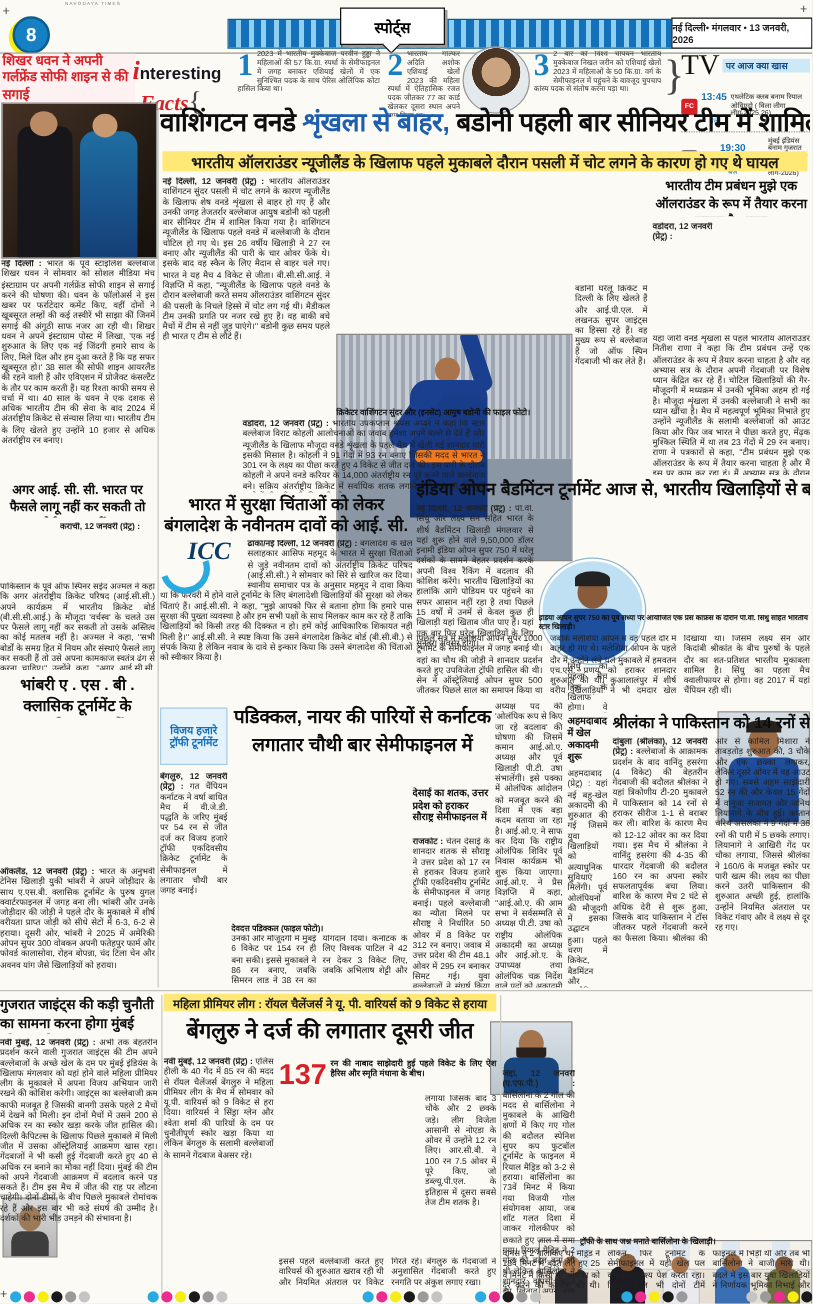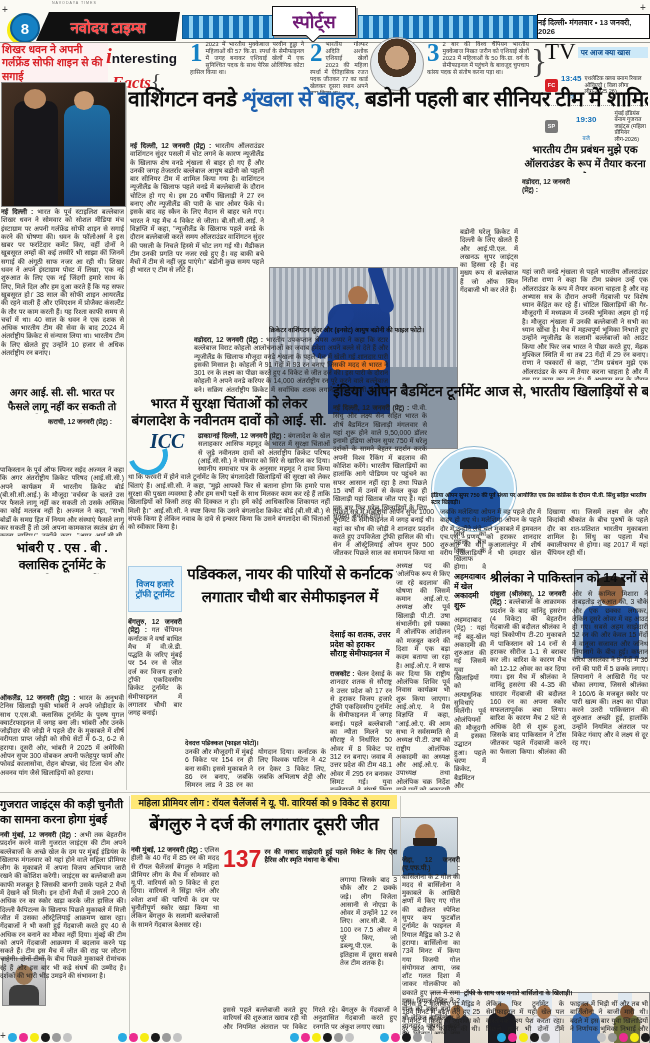--- a/index.html
+++ b/index.html
@@ -12,21 +12,21 @@
   .hlc{font-weight:800;color:#0d0d0d;text-align:center;overflow:hidden;}
   .vr{width:1px;background:#c9c9c3;}
   .hr{height:1px;background:#9a9a94;}
   
   .pagenum{width:26px;height:26px;border-radius:50%;background:#1581c4;color:#fff;font-weight:bold;
            font-size:15px;display:flex;align-items:center;justify-content:center;border:2px solid #0d5c92;box-shadow:-3px 2px 0 #f7ec13;}
   .mastlogo{background:#111;clip-path:polygon(9% 0,100% 0,97% 100%,0 100%);display:flex;align-items:center;justify-content:center;}
   .mastlogo span{color:#ff4343;font-weight:800;font-size:15px;text-shadow:0 0 1px #fff;}
   .stripes{background:repeating-linear-gradient(90deg,#1470b8 0 6px,#8fd0f0 6px 10px);border:1px solid #0d5c92;}
   .sportsbox{background:#fff;border:1.6px solid #111;box-shadow:2px 2px 0 #999;display:flex;align-items:center;justify-content:center;}
-  .sportsbox span{color:#701a75;font-weight:800;font-size:18px;}
+  .sportsbox span{color:#000000;font-weight:800;font-size:12px;}
   .notch{width:9px;height:9px;background:#fff;border-right:1.6px solid #111;border-bottom:1.6px solid #111;transform:rotate(45deg);}
   .datebox{background:#fff;border:1.2px solid #111;display:flex;align-items:center;justify-content:center;font-size:7.6px;font-weight:bold;}
   .regplus{font-size:10px;color:#444;}
   .toptext{font-size:3.6px;color:#777;letter-spacing:1px;}
   
   .brand-i{color:#d82127;font-style:italic;font-weight:800;font-size:21px;font-family:"Liberation Serif",serif;}
   .brand-word{font-weight:800;font-size:13.5px;color:#16161f;}
   .brand-facts{color:#d82127;font-weight:800;font-style:italic;font-size:17px;font-family:"Liberation Serif",serif;}
   .brand-dot{color:#d82127;font-size:10px;}
   .factnum{float:left;color:#1581c4;font-weight:800;font-size:25px;line-height:24px;margin-right:3px;font-family:"Liberation Serif",serif;}
@@ -68,23 +68,20 @@
 </head>
 <body>
 
 <div class="page">
 
   <div class="abs regplus" style="left:2px;top:4px;">+</div>
   <div class="abs toptext" style="left:52px;top:1px;">NAVODAYA TIMES</div>
   <div class="abs regplus" style="left:640px;top:2px;">+</div>
 
   <div class="abs pagenum" style="left:10px;top:13px;">8</div>
-  <div class="abs mastlogo" style="left:36px;top:12px;width:144px;height:29px;">
-    <span>नवोदय टाइम्स</span>
-  </div>
   <div class="abs stripes" style="left:182px;top:15px;width:466px;height:22px;"></div>
   <div class="abs sportsbox" style="left:272px;top:6px;width:82px;height:28px;">
     <span>स्पोर्ट्स</span>
   </div>
   <div class="abs notch" style="left:308px;top:31px;"></div>
   <div class="abs datebox" style="left:537px;top:14px;width:111px;height:23px;">नई दिल्ली• मंगलवार • 13 जनवरी, 2026</div>
   <div class="abs hr" style="left:0;top:42px;width:650px;"></div>
 
   <div class="abs redhl" style="left:0;top:43px;width:104px;height:36px;">शिखर धवन ने अपनी गर्लफ्रेंड सोफी शाइन से की सगाई</div>
 
@@ -121,20 +118,21 @@
     <div style="display:flex;align-items:center;gap:18px;margin-top:2px;border-top:0.5px dotted #999;padding-top:2px;">
       <span class="tvicon" style="background:#7a7a7a;">SP</span>
       <span style="text-align:center;"><span class="tvtime">19:30</span><br><span class="tvunit">बजे</span></span>
       <span class="tvtxt" style="flex:1;">मुंबई इंडियंस बनाम गुजरात जाइंट्स (महिला प्रीमियर लीग-2026)</span>
     </div>
   </div>
 
   <div class="abs hlc mainhl" style="left:128px;top:86px;width:520px;height:32px;">
     <span>वाशिंगटन वनडे </span><span class="blue">शृंखला से बाहर,</span><span> बडोनी पहली बार सीनियर टीम में शामिल</span>
   </div>
+  <div class="abs subhl" style="left:130px;top:121px;width:516px;height:16px;">भारतीय ऑलराउंडर न्यूजीलैंड के खिलाफ पहले मुकाबले दौरान पसली में चोट लगने के कारण हो गए थे घायल</div>
 
   <div class="abs photo" style="left:1px;top:82px;width:123px;height:123px;background:linear-gradient(135deg,#463225,#241b14 60%,#15100c);">
     <div class="fig" style="left:12px;top:18px;width:44px;height:105px;background:#17161a;border-radius:10px 10px 0 0;"></div>
     <div class="fig" style="left:22px;top:6px;width:22px;height:20px;background:#b98a63;border-radius:50%;"></div>
     <div class="fig" style="left:62px;top:22px;width:46px;height:101px;background:linear-gradient(#1f6ea3,#143f77);border-radius:12px 12px 0 0;"></div>
     <div class="fig" style="left:72px;top:8px;width:20px;height:19px;background:#c99a72;border-radius:50%;"></div>
   </div>
   <div class="abs bodytxt" style="left:1px;top:208px;width:123px;height:176px;">
     <span class="dl">नई दिल्ली :</span> <span>भारत के पूर्व स्टाइलिश बल्लेबाज शिखर धवन ने सोमवार को सोशल मीडिया मंच इंस्टाग्राम पर अपनी गर्लफ्रेंड सोफी शाइन से सगाई करने की घोषणा की। धवन के फॉलोअर्स ने इस खबर पर फर्राटेदार कमेंट किए, वहीं दोनों ने खूबसूरत लम्हों की कई तस्वीरें भी साझा कीं जिनमें सगाई की अंगूठी साफ नजर आ रही थी। शिखर धवन ने अपने इंस्टाग्राम पोस्ट में लिखा, 'एक नई शुरुआत के लिए एक नई जिंदगी हमारे साथ के लिए, मिले दिल और हम दुआ करते हैं कि यह सफर खूबसूरत हो।' 38 साल की सोफी शाइन आयरलैंड की रहने वाली हैं और एविएशन में प्रोजैक्ट कंसल्टैंट के तौर पर काम करती हैं। यह रिश्ता काफी समय से चर्चा में था। 40 साल के धवन ने एक दशक से अधिक भारतीय टीम की सेवा के बाद 2024 में अंतर्राष्ट्रीय क्रिकेट से संन्यास लिया था। भारतीय टीम के लिए खेलते हुए उन्होंने 10 हजार से अधिक अंतर्राष्ट्रीय रन बनाए।</span>
   </div>

